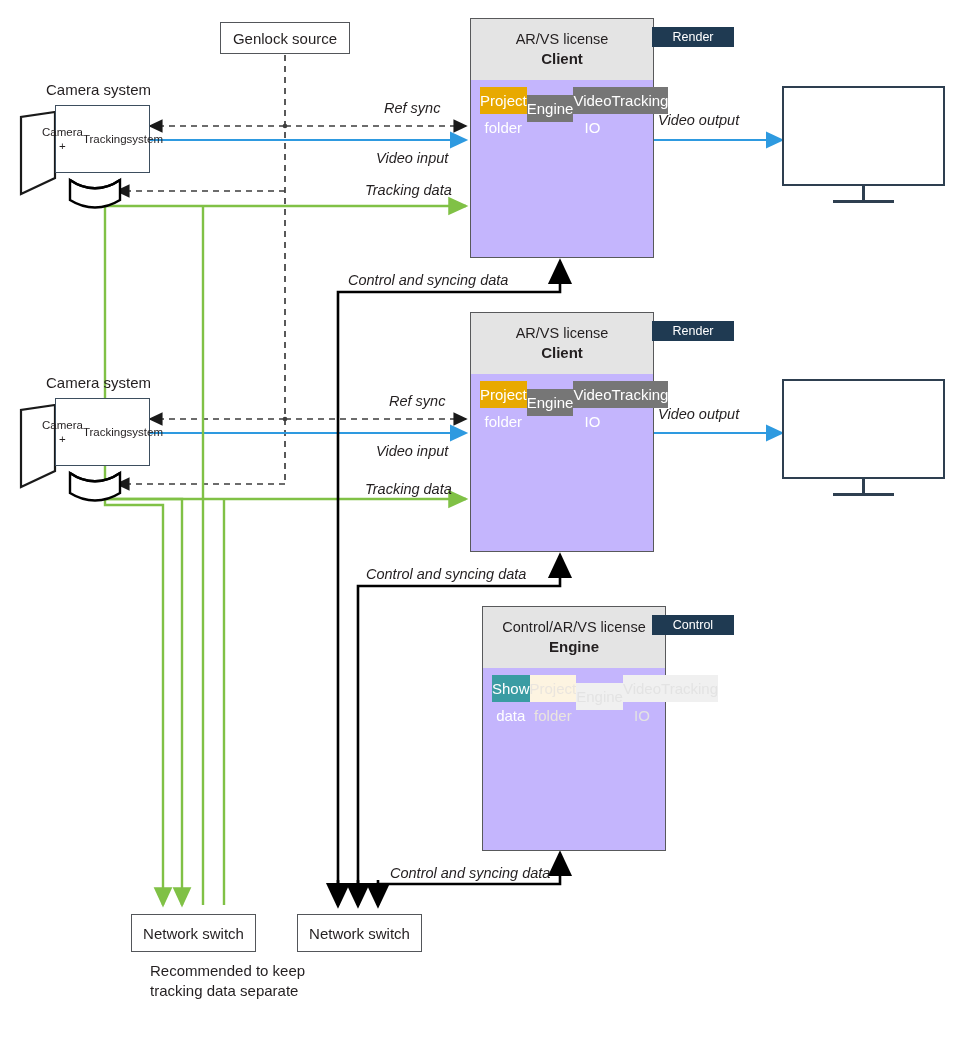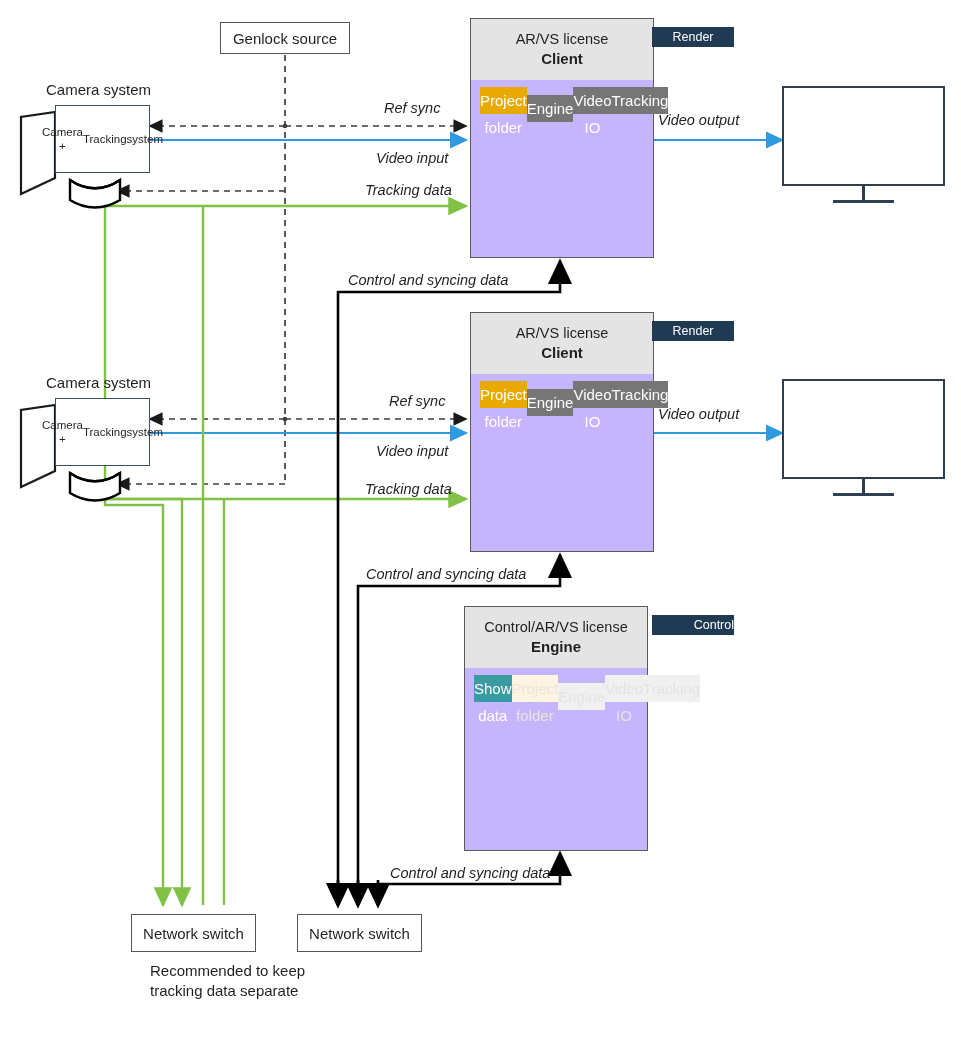--- a/index.html
+++ b/index.html
@@ -202,34 +202,34 @@
     <div class="machine-body">
       <div class="row blank"></div>
       <div class="row gold">Project folder</div>
       <div class="row gray gap">Engine</div>
       <div class="row gray">Video IO</div>
       <div class="row gray">Tracking</div>
     </div>
   </div>
   <div class="badge" style="left:652px;top:321px;width:82px;">Render</div>
 
-  <div class="machine" style="left:464px;top:606px;width:184px;height:245px;">
+  <div class="machine" style="left:482px;top:606px;width:184px;height:245px;">
     <div class="machine-head">
       <span>Control/AR/VS license</span>
       <span class="role">Engine</span>
     </div>
     <div class="machine-body">
       <div class="row teal">Show data</div>
       <div class="row gold-faded">Project folder</div>
       <div class="row gray-faded gap">Engine</div>
       <div class="row gray-faded">Video IO</div>
       <div class="row gray-faded">Tracking</div>
     </div>
   </div>
-  <div class="badge" style="left:652px;top:615px;width:82px;text-align:right;">Control</div>
+  <div class="badge" style="left:652px;top:615px;width:82px;">Control</div>
 
   <div class="monitor-screen" style="left:782px;top:86px;width:163px;height:100px;"></div>
   <div class="mon-neck" style="left:862px;top:186px;width:3px;height:16px;"></div>
   <div class="mon-foot" style="left:833px;top:200px;width:61px;height:3px;"></div>
 
   <div class="monitor-screen" style="left:782px;top:379px;width:163px;height:100px;"></div>
   <div class="mon-neck" style="left:862px;top:479px;width:3px;height:16px;"></div>
   <div class="mon-foot" style="left:833px;top:493px;width:61px;height:3px;"></div>
 
   <div class="lbl-it" style="left:384px;top:100px;">Ref sync</div>

